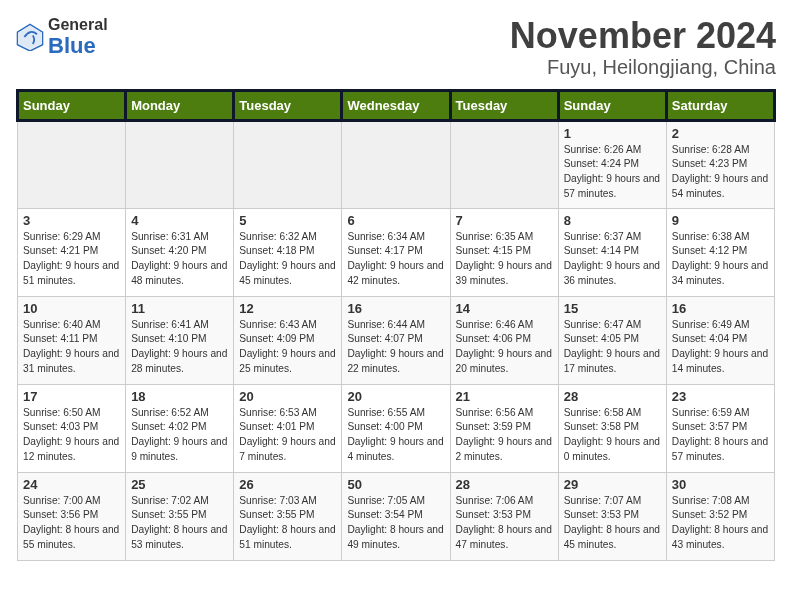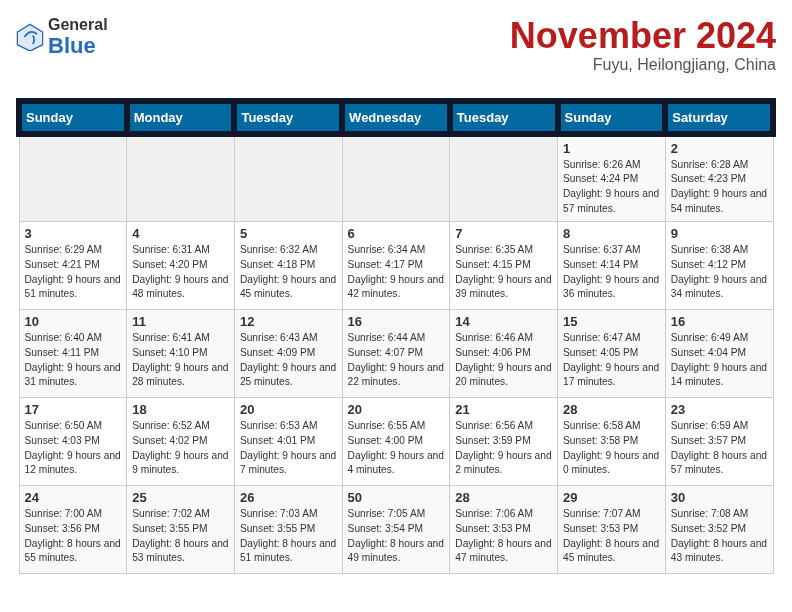--- a/index.html
+++ b/index.html
@@ -11,21 +11,21 @@
       overflow: hidden;
     }
     .container {
       width: 792px;
       padding: 16px 16px 8px 16px;
     }
     .header-row {
       display: flex;
       align-items: flex-start;
       justify-content: space-between;
-      margin-bottom: 24px;
+      margin-bottom: 10px;
       gap: 48px;
     }
     .logo {
       display: flex;
       align-items: center;
       gap: 4px;
     }
     .logo-text {
       display: flex;
       flex-direction: column;
@@ -44,40 +44,40 @@
     .logo-icon {
       width: 28px;
       height: 28px;
     }
     .title-block {
       text-align: right;
     }
     .month-title {
       font-size: 36px;
       font-weight: bold;
-      color: #b91c1c;
+      color: #404040;
       line-height: 1.1;
     }
     .subtitle {
-      font-size: 16px;
+      font-size: 20px;
       color: #555;
     }
     .calendar {
       width: 100%;
       border-collapse: collapse;
       table-layout: fixed;
     }
     .calendar thead th {
-      background: #0369a1;
+      background: #4d7c0f;
       color: #fff;
       font-size: 13px;
       font-weight: bold;
       padding: 6px 4px;
       text-align: left;
-      border: 6px solid #0f172a;
+      border: 3px solid #0f172a;
     }
     .calendar tbody td {
       vertical-align: top;
       border: 1px solid #ccc;
       padding: 4px 5px;
       height: 88px;
       font-size: 10.5px;
       color: #333;
       background: #fff;
     }

